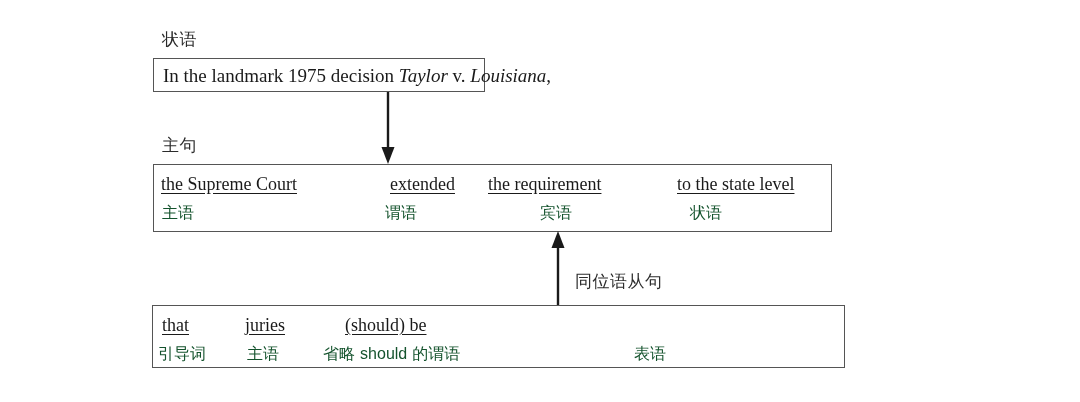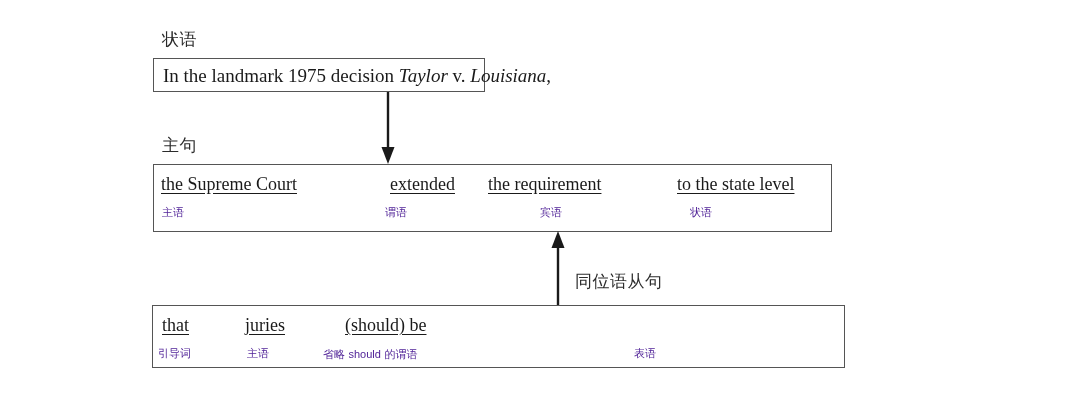--- a/index.html
+++ b/index.html
@@ -83,22 +83,22 @@
     text-decoration: underline;
     text-underline-offset: 3px;
     line-height: 22px;
   }
   .chunk-en.bold {
     font-weight: normal;
   }
   .chunk-cn {
     position: absolute;
     font-family: "DejaVu Sans", "Liberation Sans", sans-serif;
-    font-size: 11px;
-    color: #4c1d95;
+    font-size: 16px;
+    color: #14532d;
     white-space: nowrap;
     line-height: 20px;
   }
   .chunk-cn .cn-mixed-latin {
     font-family: Liberation Sans, sans-serif;
   }
 
   
   .arrow-svg {
     position: absolute;

